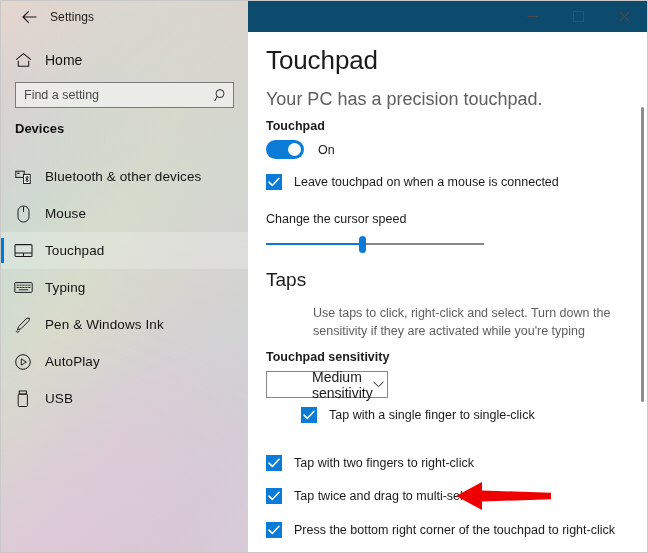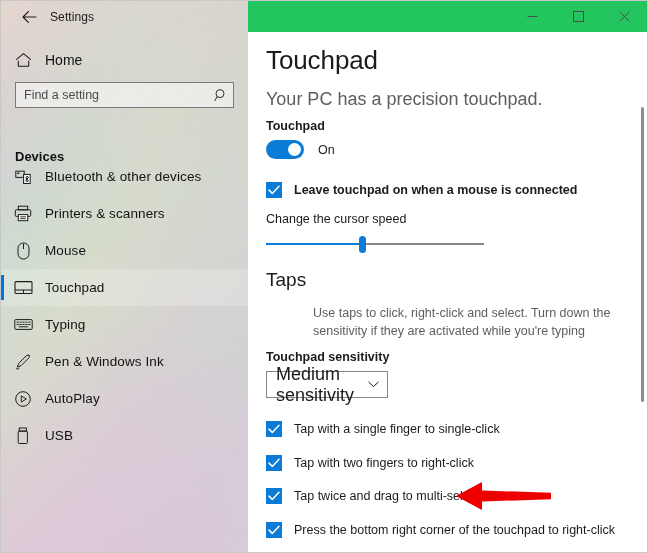--- a/index.html
+++ b/index.html
@@ -9,21 +9,21 @@
   }
   body {
     font-family: "Liberation Sans", sans-serif;
     -webkit-font-smoothing: antialiased;
   }
   #window {
     position: relative;
     width: 648px;
     height: 553px;
     overflow: hidden;
-    background: #22c55e;
+    background: #0c4a6e;
     border: 1px solid #c8c8c8;
     box-sizing: border-box;
   }
 
   
   #sidebar {
     position: absolute;
     left: 0; top: 0;
     width: 247px;
     height: 553px;
@@ -132,21 +132,20 @@
     width: 24px; display: flex; align-items: center; justify-content: center;
     color: #2d2d2d;
   }
 
   .section-head {
     position: absolute;
     left: 14px; top: 120px;
     font-size: 13px;
     font-weight: bold;
     color: #111;
-    margin-top: 28px;
   }
 
   #nav { position: absolute; left: 0; top: 157px; width: 247px; }
   .nav-item {
     position: relative;
     height: 37px;
     display: flex; align-items: center;
     cursor: default;
   }
   .nav-item .sel-bar {
@@ -307,21 +306,21 @@
     position: absolute;
     left: 18px; top: 339px;
     width: 122px; height: 27px;
     border: 1px solid #868686;
     background: #ffffff;
     box-sizing: border-box;
     display: flex; align-items: center;
     justify-content: space-between;
     padding: 0 8px 0 9px;
   }
-  .dropdown .dd-text { font-size: 18px; color: #1b1b1b; }
+  .dropdown .dd-text { font-size: 14px; color: #1b1b1b; margin-left: 36px; }
   .dropdown .dd-ico { color: #1b1b1b; display: flex; align-items: center; }
 
   
   #scrollbar {
     position: absolute;
     right: 5px; top: 40px;
     width: 3px; height: 482px;
   }
   #scroll-thumb {
     position: absolute;
@@ -388,32 +387,20 @@
           <svg width="17" height="16" viewBox="0 0 17 16" fill="none" aria-hidden="true">
             <rect x="0.8" y="2.2" width="8.4" height="6.2" stroke="#1c1c1c" stroke-width="1" fill="none"></rect>
             <rect x="2.3" y="3.6" width="2.1" height="1.4" fill="#1c1c1c"></rect>
             <rect x="8.6" y="5.4" width="6.6" height="9.1" stroke="#1c1c1c" stroke-width="1" fill="#fff"></rect>
             <path d="M11.9 7.0v6.0M11.9 7.0l1.6 1.4-3.2 3.1M11.9 13.0l1.6-1.4-3.2-3.1" stroke="#1c1c1c" stroke-width="0.95" fill="none" stroke-linejoin="round"></path>
           </svg>
         </span>
         <span class="nav-label">Bluetooth &amp; other devices</span>
       </div>
 
-      <div class="nav-item">
-
-        <span class="nav-ico">
-          <svg width="18" height="17" viewBox="0 0 18 17" fill="none" aria-hidden="true">
-            <rect x="4.3" y="1.2" width="9.4" height="3.6" stroke="#1c1c1c" stroke-width="1" fill="none"></rect>
-            <rect x="1.3" y="4.8" width="15.4" height="6.6" rx="1" stroke="#1c1c1c" stroke-width="1" fill="none"></rect>
-            <rect x="4.3" y="9.6" width="9.4" height="6.1" stroke="#1c1c1c" stroke-width="1" fill="#fff"></rect>
-            <path d="M6.2 11.8h5.7M6.2 13.7h5.7" stroke="#1c1c1c" stroke-width="0.9"></path>
-          </svg>
-        </span>
-        <span class="nav-label">Printers &amp; scanners</span>
-      </div>
 
       <div class="nav-item">
 
         <span class="nav-ico">
           <svg width="13" height="18" viewBox="0 0 13 18" fill="none" aria-hidden="true">
             <rect x="1" y="1" width="11" height="16" rx="5.3" stroke="#1c1c1c" stroke-width="1" fill="none"></rect>
             <path d="M6.5 1.6v5.4" stroke="#1c1c1c" stroke-width="1"></path>
           </svg>
         </span>
         <span class="nav-label">Mouse</span>
@@ -505,21 +492,21 @@
 
       <div class="field-label" style="left:18px; top:87px;">Touchpad</div>
 
       <div class="toggle-row">
         <div class="toggle">
           <span class="knob"></span>
         </div>
         <span class="toggle-state">On</span>
       </div>
 
-      <div class="cb-row" style="top:150px;font-weight:bold;">
+      <div class="cb-row" style="top:142px;">
         <span class="cbox">
           <svg width="12" height="10" viewBox="0 0 12 10" fill="none" aria-hidden="true">
             <path d="M1 5.1l3.3 3.3L11 1.3" stroke="#ffffff" stroke-width="1.5" fill="none" stroke-linecap="round" stroke-linejoin="round"></path>
           </svg>
         </span>
         <span class="cb-text">Leave touchpad on when a mouse is connected</span>
       </div>
 
       <div class="plain-label" style="left:18px; top:180px;">Change the cursor speed</div>
 
@@ -536,21 +523,21 @@
 
       <div class="dropdown">
         <span class="dd-text">Medium sensitivity</span>
         <span class="dd-ico">
           <svg width="11" height="7" viewBox="0 0 11 7" fill="none" aria-hidden="true">
             <path d="M0.8 1.2l4.7 4.4 4.7-4.4" stroke="#1b1b1b" stroke-width="1" fill="none" stroke-linecap="round" stroke-linejoin="round"></path>
           </svg>
         </span>
       </div>
 
-      <div class="cb-row" style="top:389px;">
+      <div class="cb-row" style="top:375px;margin-left:35px;">
         <span class="cbox">
           <svg width="12" height="10" viewBox="0 0 12 10" fill="none" aria-hidden="true">
             <path d="M1 5.1l3.3 3.3L11 1.3" stroke="#ffffff" stroke-width="1.5" fill="none" stroke-linecap="round" stroke-linejoin="round"></path>
           </svg>
         </span>
         <span class="cb-text">Tap with a single finger to single-click</span>
       </div>
 
       <div class="cb-row" style="top:423px;">
         <span class="cbox">

